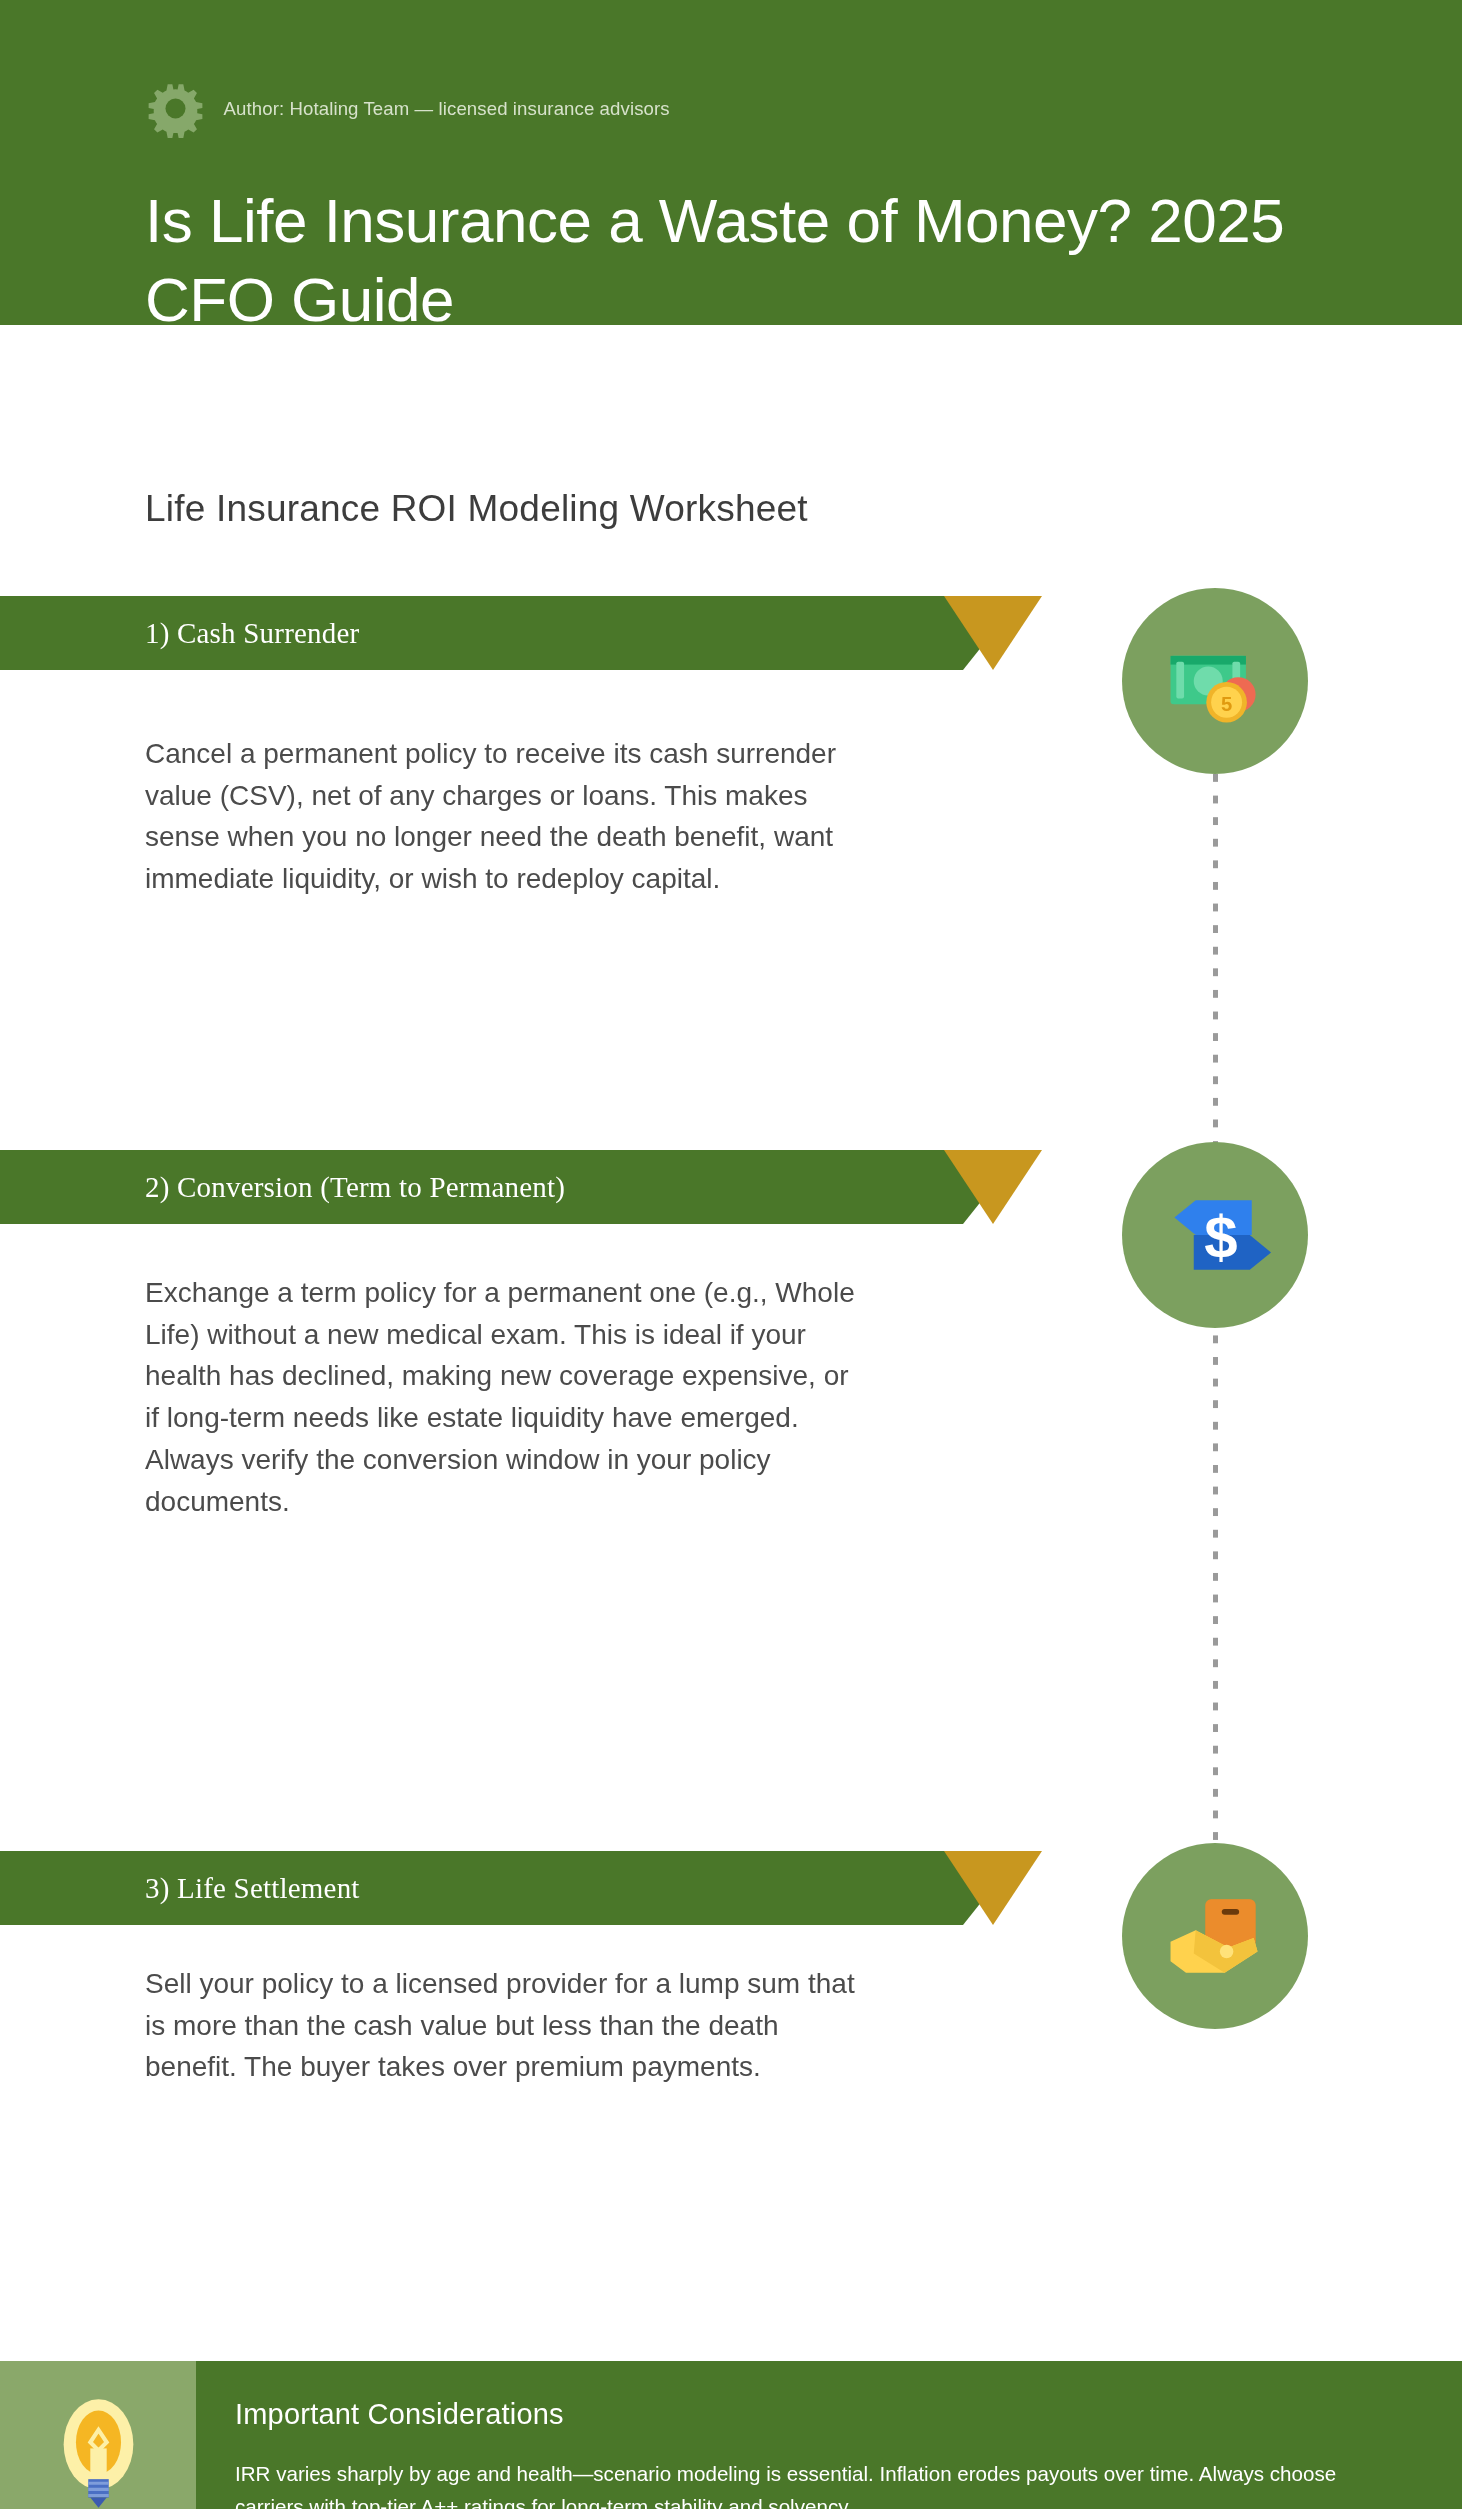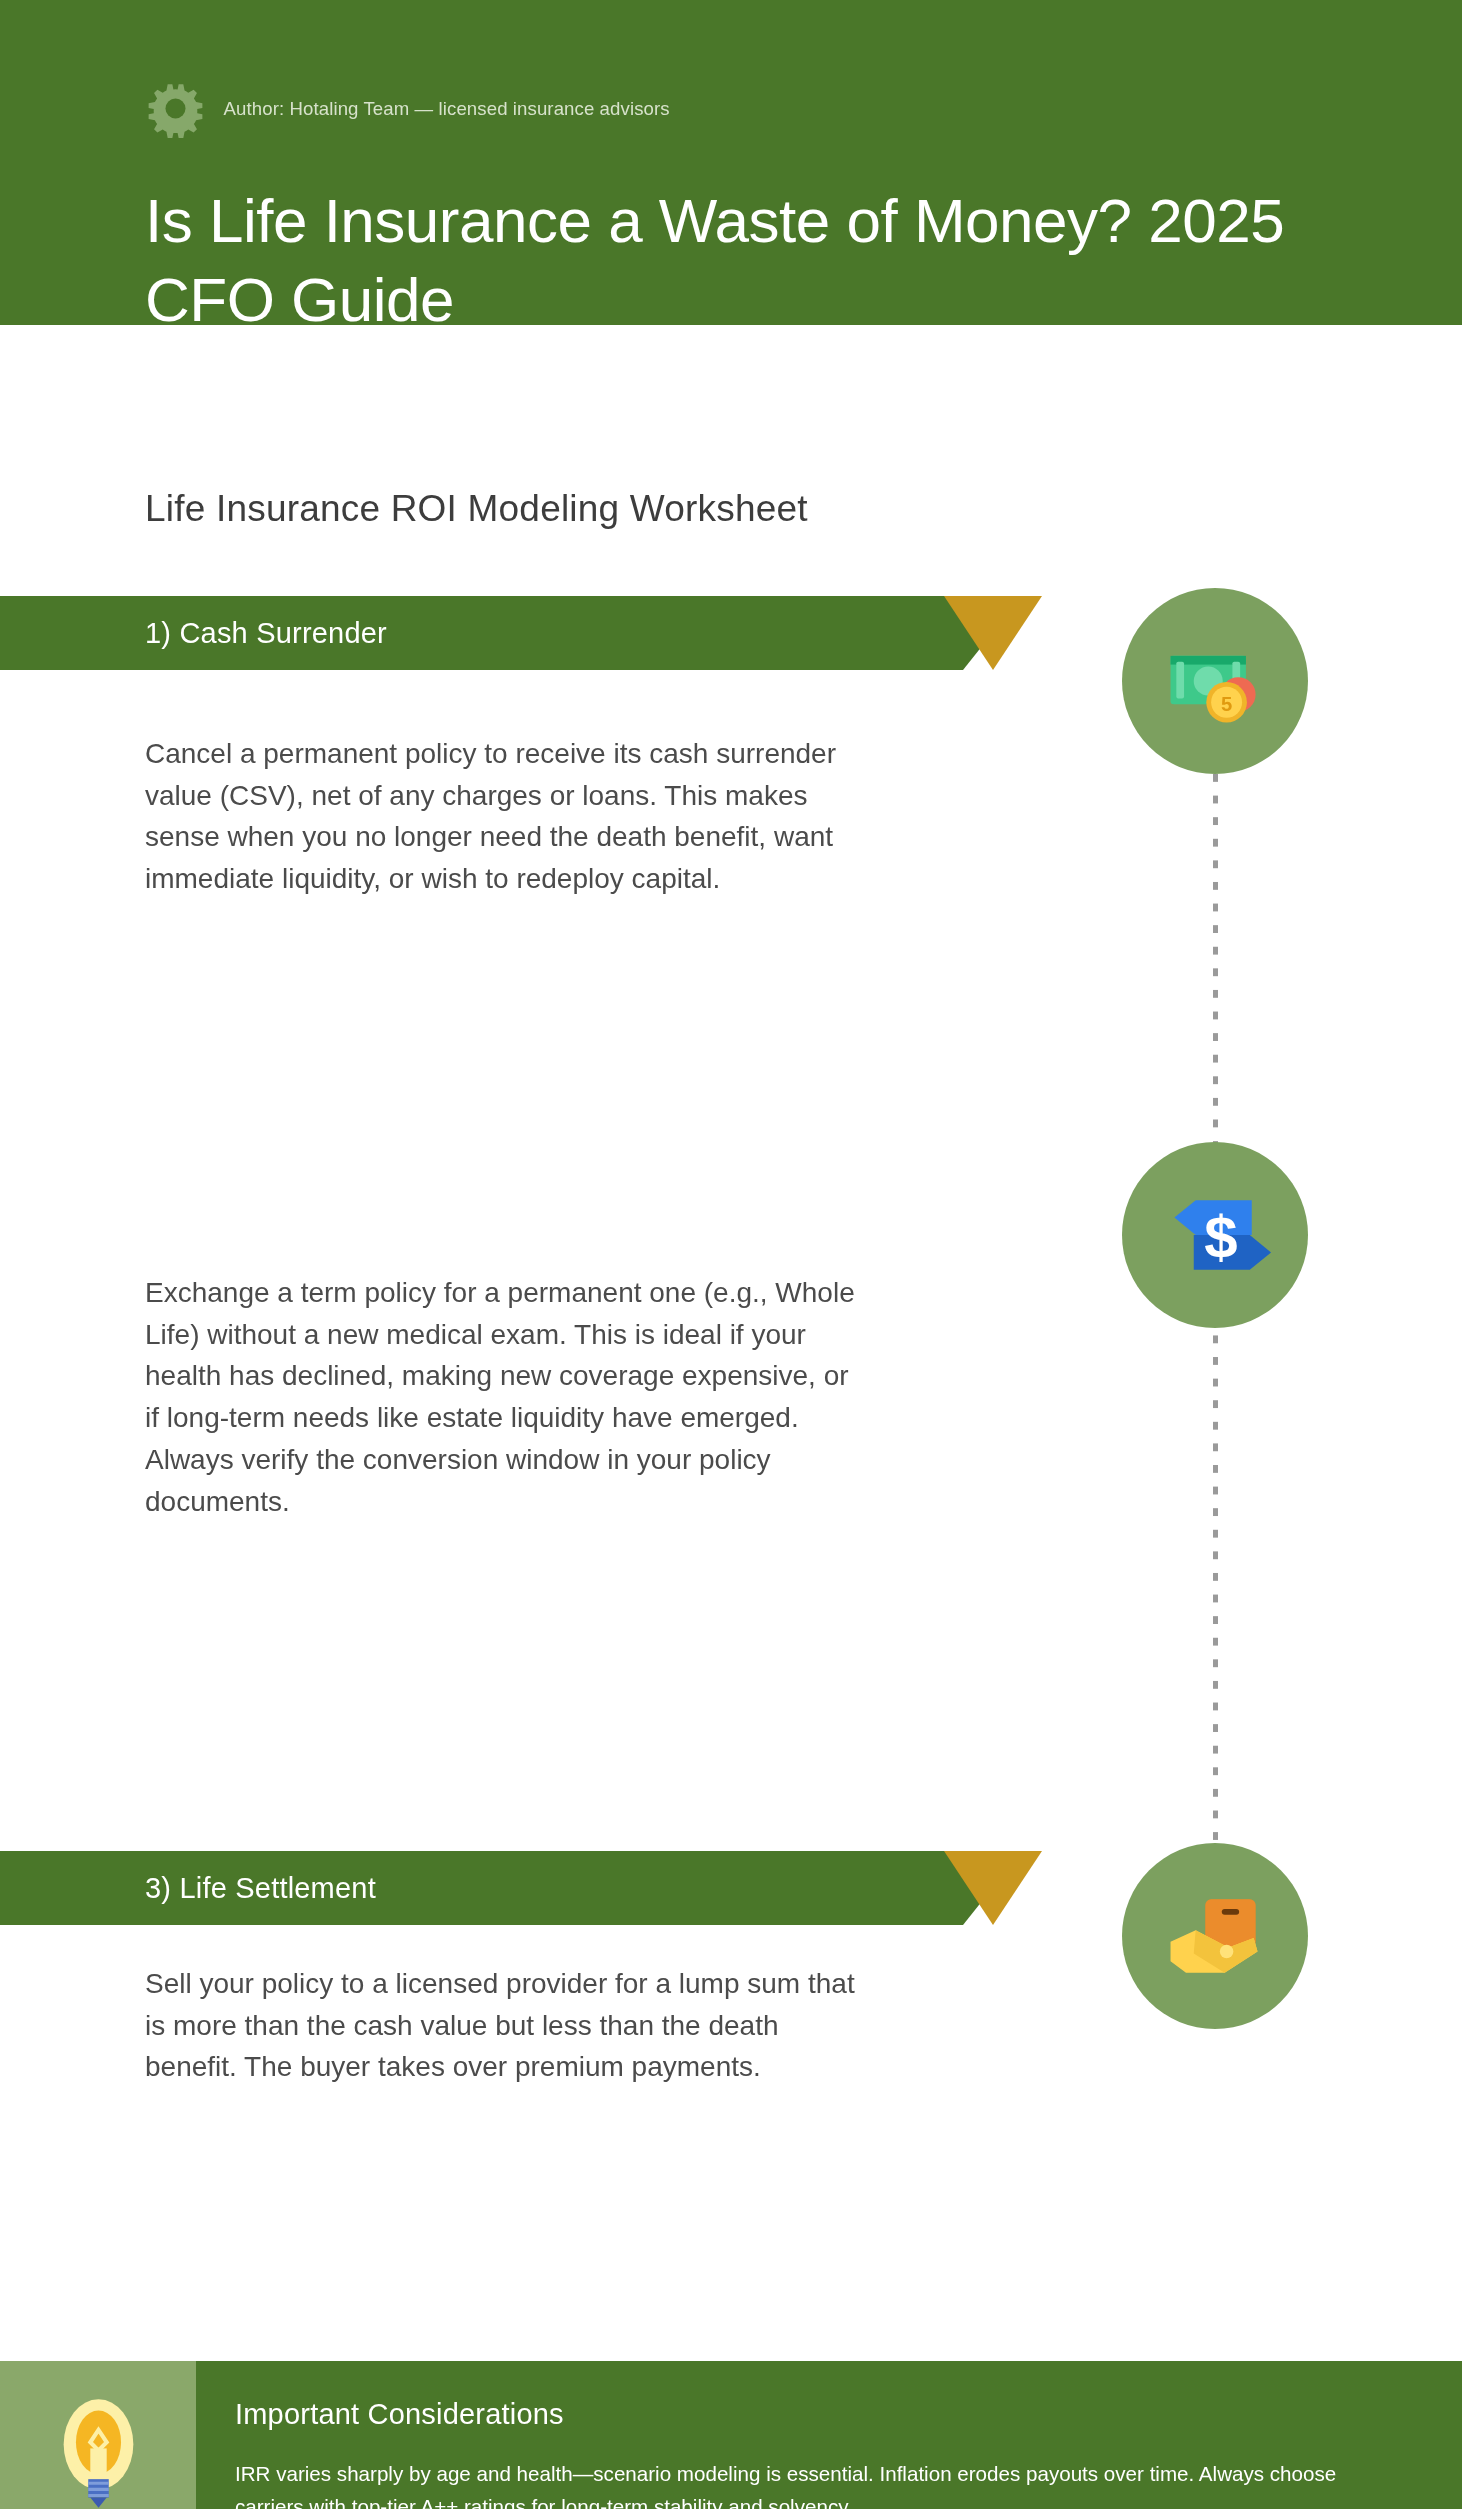--- a/index.html
+++ b/index.html
@@ -101,20 +101,21 @@
     position: absolute;
     left: 145px;
     top: 0;
     height: 74px;
     display: flex;
     align-items: center;
     font-size: 29px;
     color: #ffffff;
     letter-spacing: 0.2px;
     z-index: 3;
+    font-family: Liberation Serif, serif;
   }
 
   .section-body {
     position: absolute;
     left: 145px;
     width: 725px;
     font-size: 28px;
     line-height: 1.49;
     color: #4b4b4b;
   }
@@ -212,20 +213,27 @@
       <rect x="20" y="40" width="8" height="38" rx="2" fill="#6fdcab"></rect>
       <rect x="78" y="40" width="8" height="38" rx="2" fill="#6fdcab"></rect>
       <circle cx="53" cy="60" r="15" fill="#6fdcab"></circle>
       <circle cx="84" cy="74" r="18" fill="#ee6a52"></circle>
       <circle cx="72" cy="82" r="21" fill="#f0b429"></circle>
       <circle cx="72" cy="82" r="16" fill="#ffd24d"></circle>
       <text x="72" y="91" text-anchor="middle" font-family="Liberation Sans, sans-serif" font-size="21" font-weight="bold" fill="#e09a10">5</text>
     </svg>
   </div>
 
+  <div class="section" style="top:1150px">
+    <div class="ribbon">
+      <div class="ribbon-bar"></div>
+      <div class="ribbon-tail"></div>
+      <div class="ribbon-label">2) Conversion (Term to Permanent)</div>
+    </div>
+  </div>
   <p class="section-body" style="top:1272px">Exchange a term policy for a permanent one (e.g., Whole Life) without a new medical exam. This is ideal if your health has declined, making new coverage expensive, or if long-term needs like estate liquidity have emerged. Always verify the conversion window in your policy documents.</p>
 
   <div class="icon-circle" style="left:1122px; top:1142px">
     <svg viewBox="0 0 120 120" aria-hidden="true">
       <path d="M40 24h58v36H40L18 42z" fill="#2f80ed"></path>
       <path d="M38 60h58l22 18-22 18H38z" fill="#1f63c4"></path>
       <text x="66" y="84" text-anchor="middle" font-family="Liberation Sans, sans-serif" font-size="62" font-weight="bold" fill="#ffffff">$</text>
     </svg>
   </div>
 

